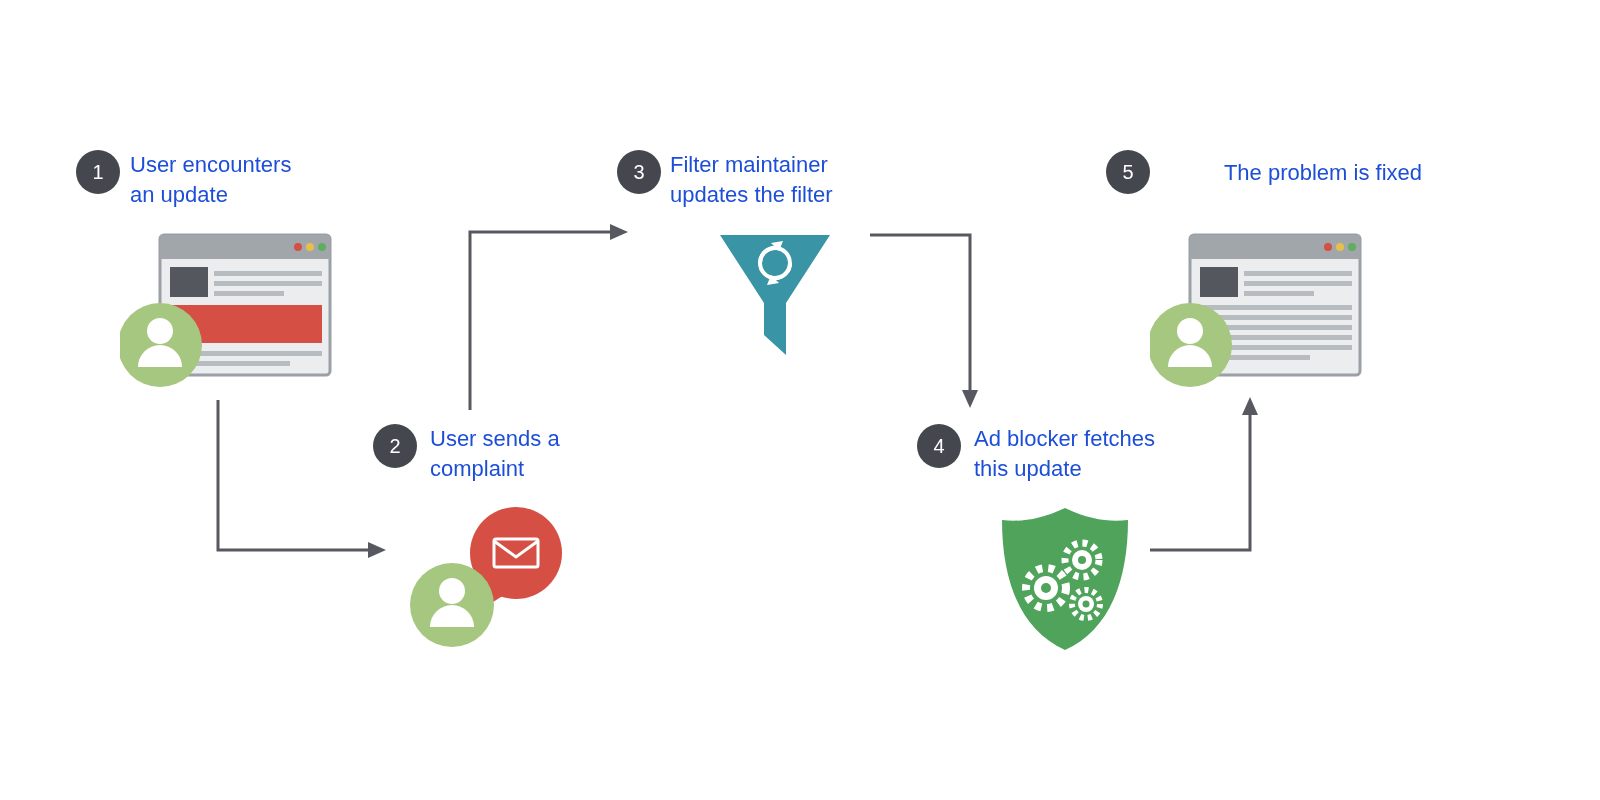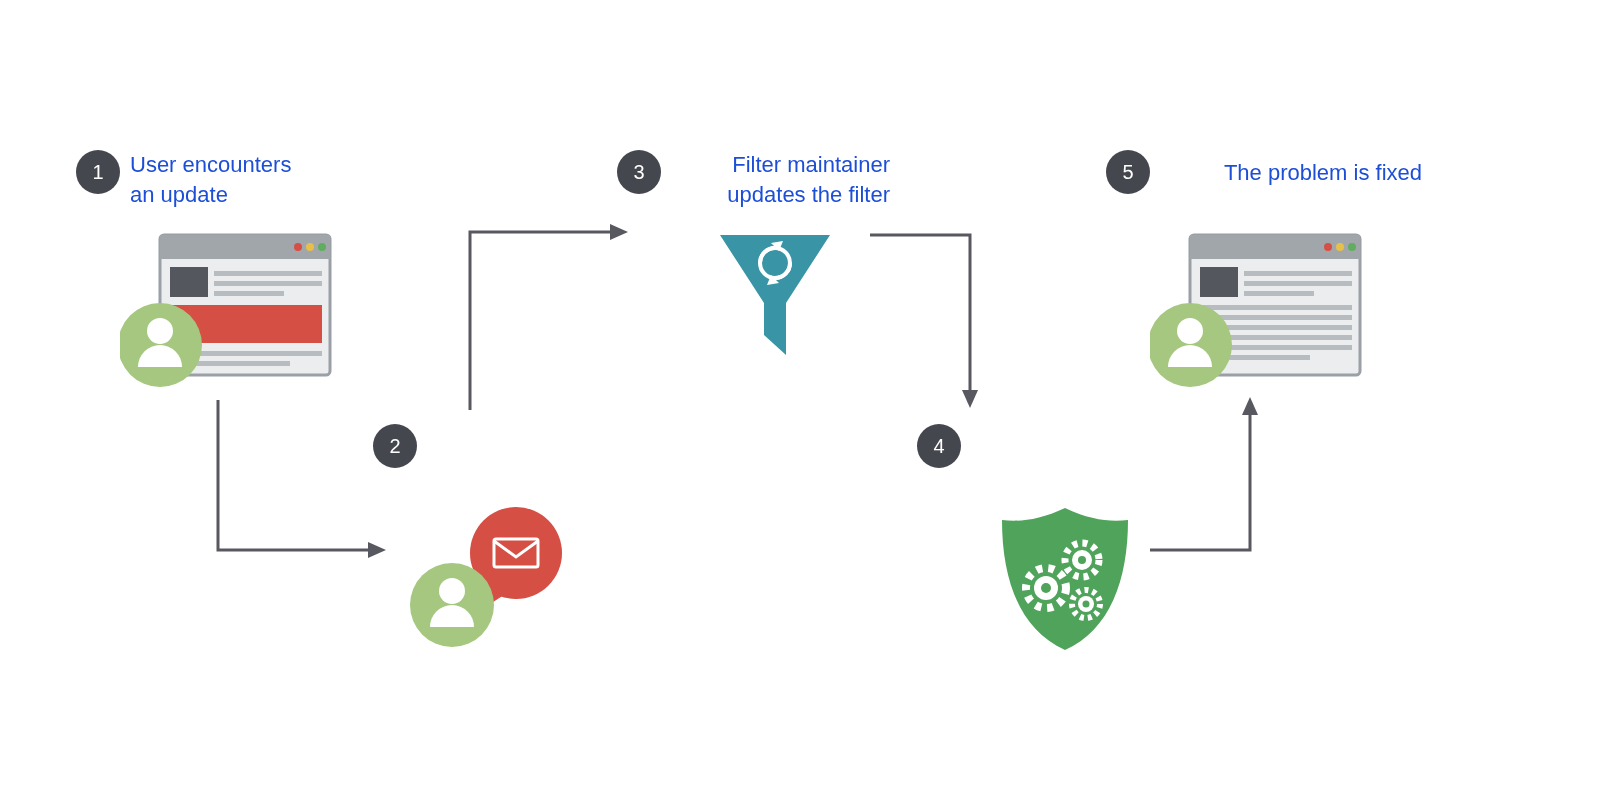--- a/index.html
+++ b/index.html
@@ -38,58 +38,66 @@
     <circle cx="40" cy="106" r="13" fill="#fff"></circle>
     <path d="M18 142 a22 22 0 0 1 44 0 z" fill="#fff"></path>
   </svg>
 
   <svg class="arrow" style="left:208px;top:400px" width="190" height="190">
     <path d="M10 0 L10 150 L160 150"></path>
     <polygon points="160,142 178,150 160,158"></polygon>
   </svg>
 
   <div class="badge" style="left:373px;top:424px">2</div>
+  <div class="label" style="left:430px;top:424px;width:180px;text-align:left">
+    <span>User sends a</span><br>
+    <span>complaint</span>
+  </div>
 
   <svg style="position:absolute;left:400px;top:495px" width="180" height="160" viewBox="0 0 180 160">
     <circle cx="116" cy="58" r="46" fill="#d54f44"></circle>
     <path d="M92 96 L76 118 L104 100 Z" fill="#d54f44"></path>
     <rect x="94" y="44" width="44" height="28" rx="2" fill="none" stroke="#fff" stroke-width="3"></rect>
     <path d="M94 46 L116 62 L138 46" fill="none" stroke="#fff" stroke-width="3"></path>
     <circle cx="52" cy="110" r="42" fill="#a5c77f"></circle>
     <circle cx="52" cy="96" r="13" fill="#fff"></circle>
     <path d="M30 132 a22 22 0 0 1 44 0 z" fill="#fff"></path>
   </svg>
 
   <svg class="arrow" style="left:460px;top:220px" width="180" height="200">
     <path d="M10 190 L10 12 L150 12"></path>
     <polygon points="150,4 168,12 150,20"></polygon>
   </svg>
 
   <div class="badge" style="left:617px;top:150px">3</div>
-  <div class="label" style="left:670px;top:150px;width:220px;text-align:right">
+  <div class="label" style="left:670px;top:150px;width:220px;text-align:left">
     <span>Filter maintainer</span><br>
     <span>updates the filter</span>
   </div>
 
   <svg style="position:absolute;left:710px;top:225px" width="130" height="140" viewBox="0 0 130 140">
     <path d="M10 10 L120 10 L76 78 L76 130 L54 110 L54 78 Z" fill="#3995a6"></path>
     <g transform="translate(65,38)">
       <path d="M -15 0 A 15 15 0 1 1 0 15" fill="none" stroke="#fff" stroke-width="4"></path>
       <polygon points="-4,12 4,20 -8,22" fill="#fff"></polygon>
       <path d="M 15 0 A 15 15 0 1 1 0 -15" fill="none" stroke="#fff" stroke-width="4"></path>
       <polygon points="4,-12 -4,-20 8,-22" fill="#fff"></polygon>
     </g>
   </svg>
 
   <svg class="arrow" style="left:870px;top:225px" width="130" height="195">
     <path d="M0 10 L100 10 L100 165"></path>
     <polygon points="92,165 100,183 108,165"></polygon>
   </svg>
 
   <div class="badge" style="left:917px;top:424px">4</div>
+  <div class="label" style="left:974px;top:424px;width:240px;text-align:left">
+    <span>Ad blocker fetches</span><br>
+    <span>this update</span>
+  </div>
 
   <svg style="position:absolute;left:990px;top:500px" width="150" height="160" viewBox="0 0 150 160">
     <path d="M75 8 C50 20 30 22 12 20 C12 80 30 130 75 150 C120 130 138 80 138 20 C120 22 100 20 75 8 Z" fill="#4fa35b"></path>
     <g fill="#fff">
       <g transform="translate(56,88)">
           <circle r="12"></circle>
           <circle r="20" fill="none" stroke="#fff" stroke-width="8" stroke-dasharray="6 6"></circle>
         </g>
       <g transform="translate(92,60)">
           <circle r="10"></circle>

